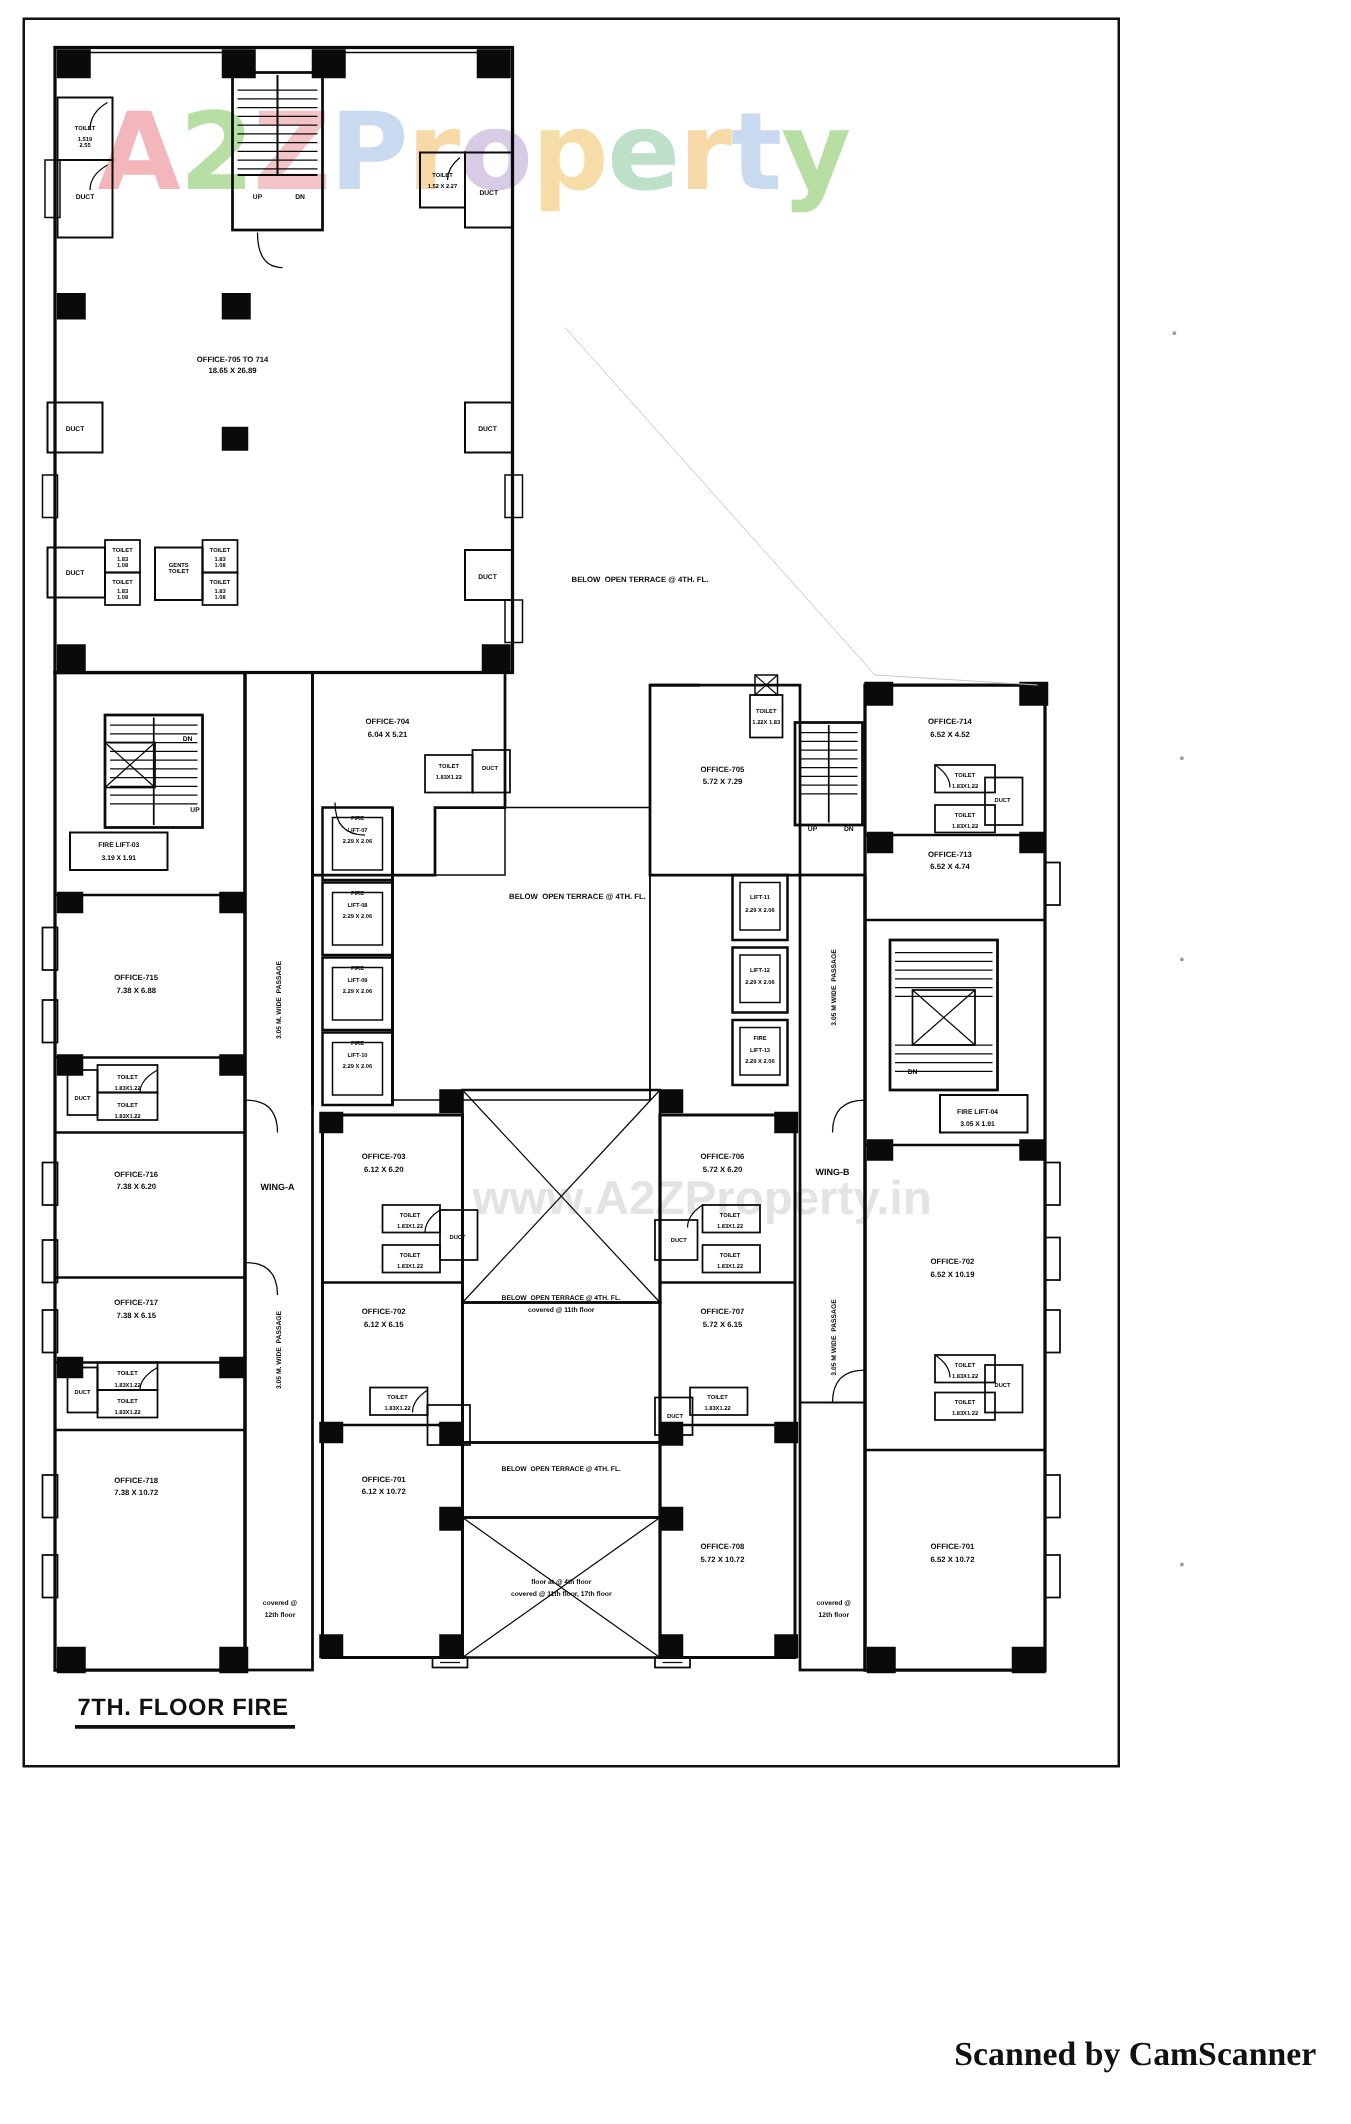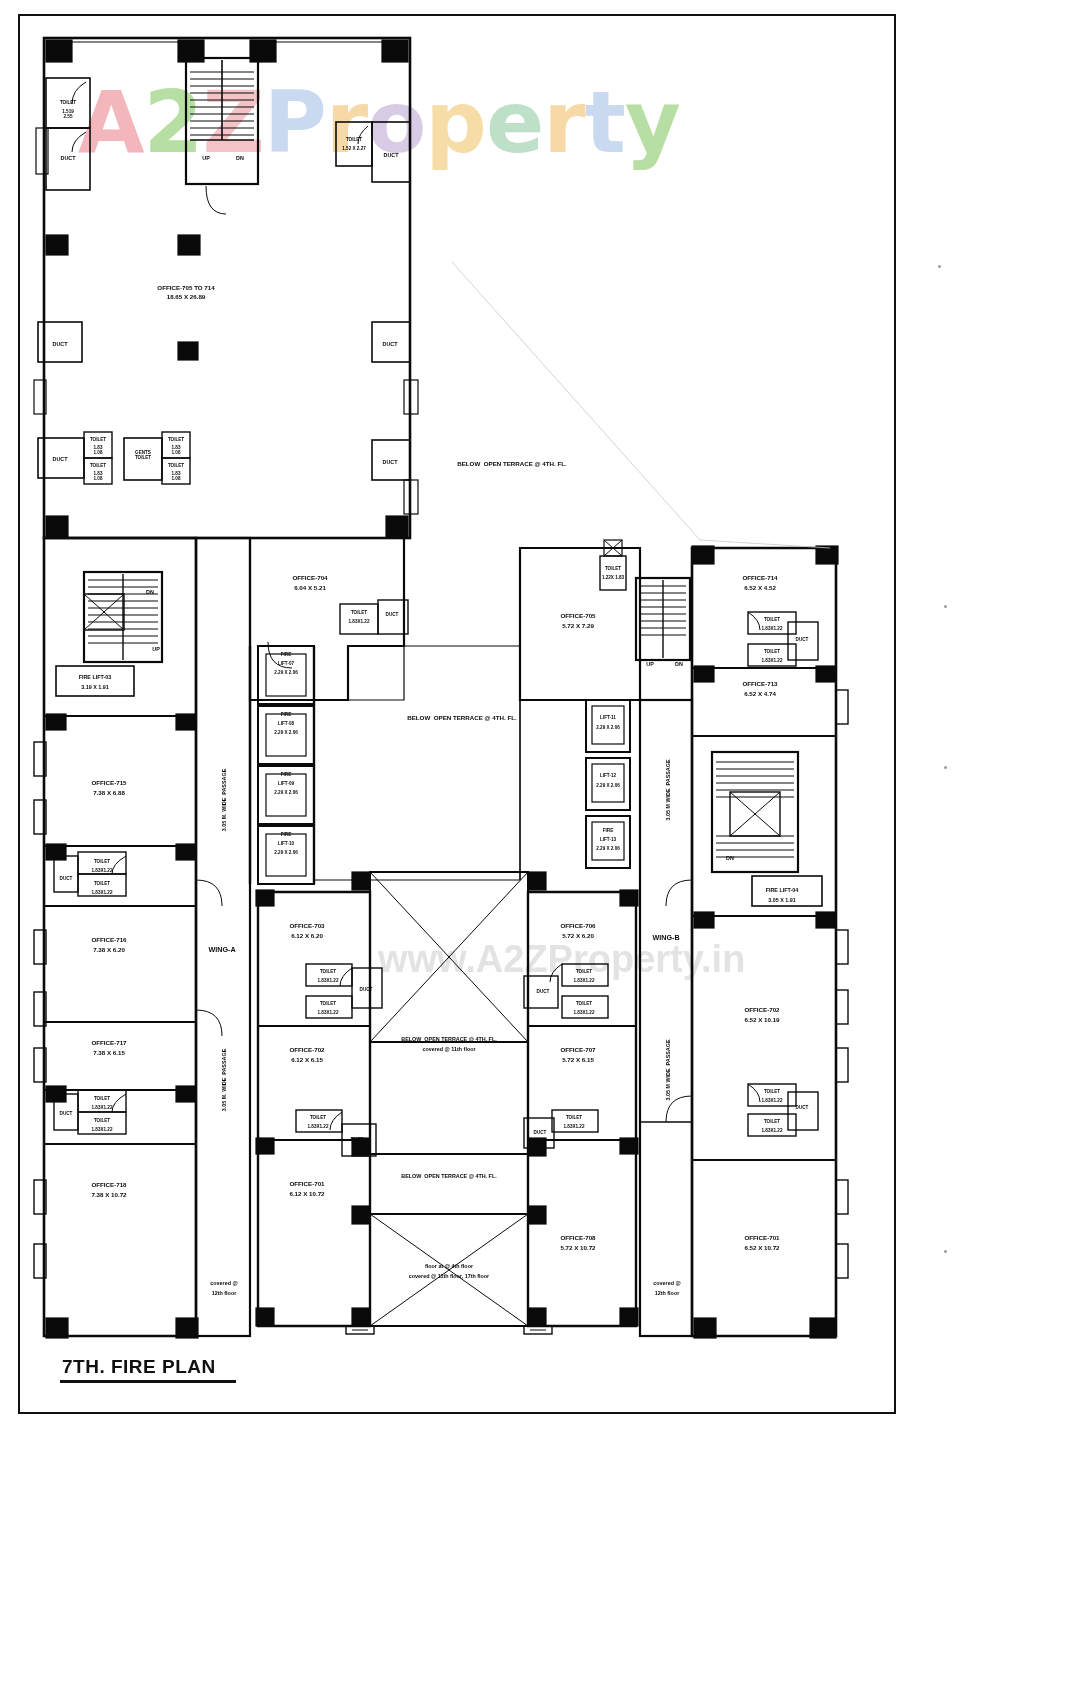--- a/index.html
+++ b/index.html
@@ -572,22 +572,23 @@
   <div class="lbl s6" style="left:762px; top:1020px;">6.52 X 10.19</div>
   <div class="lbl s4" style="left:772px; top:1092px;">TOILET</div>
   <div class="lbl s4" style="left:772px; top:1101px;">1.83X1.22</div>
   <div class="lbl s4" style="left:772px; top:1122px;">TOILET</div>
   <div class="lbl s4" style="left:772px; top:1131px;">1.83X1.22</div>
   <div class="lbl s4" style="left:802px; top:1108px;">DUCT</div>
 
   <div class="lbl s6" style="left:762px; top:1238px;">OFFICE-701</div>
   <div class="lbl s6" style="left:762px; top:1248px;">6.52 X 10.72</div>
 
-  <div id="plan-title">7TH. FIRE PLAN</div>
+  <div id="plan-title">7TH. FLOOR FIRE</div>
   <div id="title-rule"></div>
 
+  <div id="camscanner">Scanned by CamScanner</div>
 
   <div class="dot" style="left:938px; top:265px; width:3px; height:3px;"></div>
   <div class="dot" style="left:944px; top:605px; width:3px; height:3px;"></div>
   <div class="dot" style="left:944px; top:766px; width:3px; height:3px;"></div>
   <div class="dot" style="left:944px; top:1250px; width:3px; height:3px;"></div>
 
 </div>
 
 </body></html>

